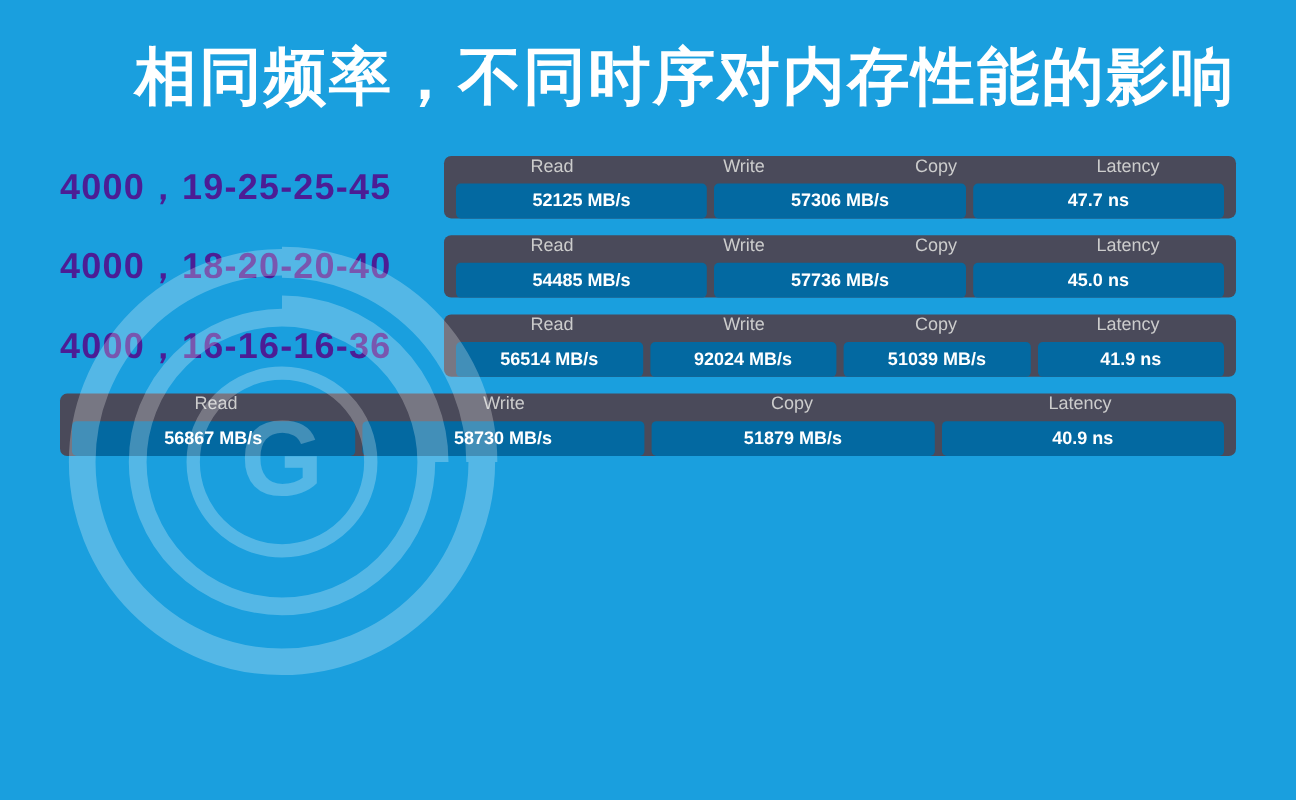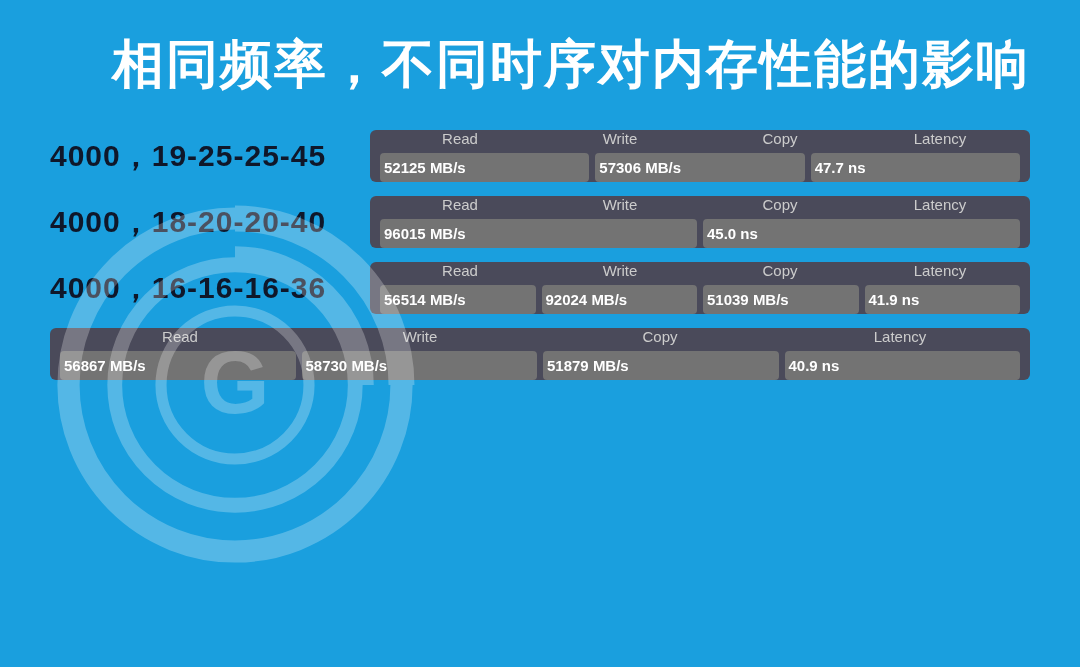--- a/index.html
+++ b/index.html
@@ -39,21 +39,21 @@
       margin-top: 10px;
     }
 
     .row {
       display: flex;
       align-items: center;
       gap: 30px;
     }
 
     .row-label {
-      color: #0f172a;
+      color: #4c1d95;
       font-size: 30px;
       font-weight: 900;
       min-width: 290px;
       letter-spacing: 1px;
     }
 
     .benchmark-card {
       background-color: #4a4a5a;
       border-radius: 6px;
       flex: 1;
@@ -74,26 +74,26 @@
       flex: 1;
     }
 
     .card-values {
       display: flex;
       justify-content: space-around;
       gap: 6px;
     }
 
     .card-value-box {
-      background-color: #737373;
+      background-color: #0369a1;
       border-radius: 4px;
       color: white;
       font-size: 15px;
       font-weight: 600;
-      text-align: left;
+      text-align: center;
       padding: 6px 4px;
       flex: 1;
     }
   </style>
 </head>
 <body>
 
 <div class="title">相同频率，不同时序对内存性能的影响</div>
 
 <svg class="watermark" viewBox="0 0 200 200" xmlns="http://www.w3.org/2000/svg">
@@ -127,21 +127,22 @@
   <div class="row">
     <div class="row-label">4000，18-20-20-40</div>
     <div class="benchmark-card">
       <div class="card-headers">
         <div class="card-header">Read</div>
         <div class="card-header">Write</div>
         <div class="card-header">Copy</div>
         <div class="card-header">Latency</div>
       </div>
       <div class="card-values">
-        <div class="card-value-box">96015 MB/s</div>
+        <div class="card-value-box">54485 MB/s</div>
+        <div class="card-value-box">57736 MB/s</div>
         <div class="card-value-box">45.0 ns</div>
       </div>
     </div>
   </div>
 
   <div class="row">
     <div class="row-label">4000，16-16-16-36</div>
     <div class="benchmark-card">
       <div class="card-headers">
         <div class="card-header">Read</div>

